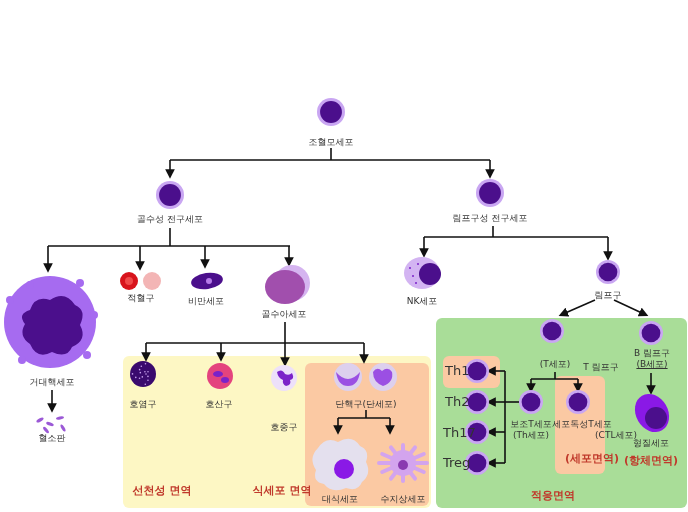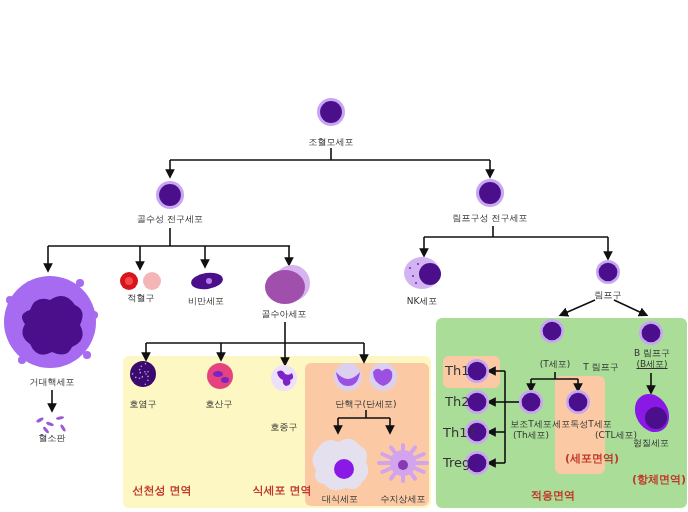--- a/index.html
+++ b/index.html
@@ -250,14 +250,14 @@
   <div class="lbl" style="left:651px;top:437px;">형질세포</div>
   <div class="lbl-l" style="left:445px;top:365px;">Th1</div>
   <div class="lbl-l" style="left:445px;top:396px;">Th2</div>
   <div class="lbl-l" style="left:443px;top:427px;">Th17</div>
   <div class="lbl-l" style="left:443px;top:457px;">Treg</div>
 
   <div class="region-title" style="left:162px;top:483px;">선천성 면역</div>
   <div class="region-title" style="left:282px;top:483px;">식세포 면역</div>
   <div class="region-title" style="left:553px;top:488px;text-align:center;">적응면역</div>
   <div class="region-title" style="left:580px;top:451px;margin-left:12px;">(세포면역)</div>
-  <div class="region-title" style="left:651px;top:472px;margin-left:8px;">(항체면역)</div>
+  <div class="region-title" style="left:651px;top:453px;">(항체면역)</div>
 </div>
 
 </body></html>

